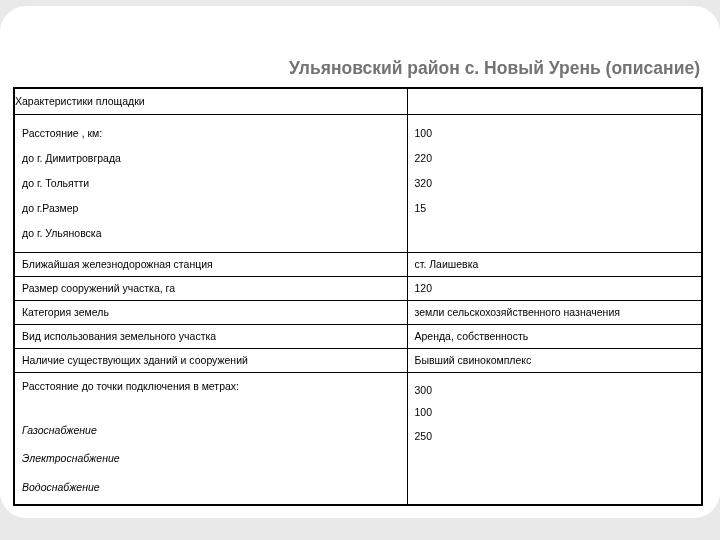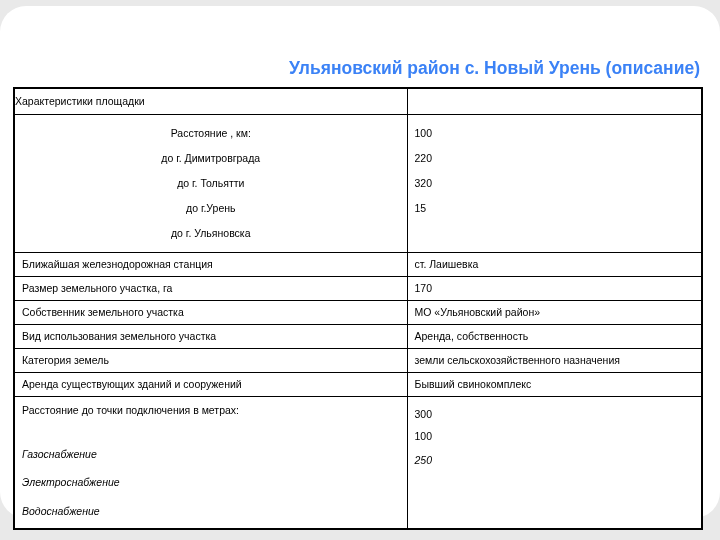--- a/index.html
+++ b/index.html
@@ -24,21 +24,21 @@
     box-sizing: border-box;
   }
   .slide-title {
     position: absolute;
     left: 20px;
     top: 52px;
     width: 680px;
     text-align: right;
     font-size: 17.5px;
     font-weight: bold;
-    color: #3b82f6;
+    color: #737373;
     letter-spacing: 0px;
     line-height: 20px;
     white-space: nowrap;
   }
   .table-wrap {
     position: absolute;
     left: 13px;
     top: 81px;
     width: 688px;
   }
@@ -69,21 +69,20 @@
     padding: 0 4px;
   }
   td.empty-hdr { height: 25px; }
   td .cell {
     padding: 6px 7px 6px 7px;
     line-height: 13px;
   }
   td .cell.lines > div {
     height: 25px;
     line-height: 25px;
-    text-align: center;
   }
   td.single .cell {
     height: 13px;
     padding-top: 5px;
     padding-bottom: 5px;
   }
   
   .dist-left > div:first-child { margin-bottom: 0; }
   .dist-right {
     padding-top: 31px;
@@ -91,21 +90,21 @@
   .dist-right > div {
     height: 25px;
     line-height: 25px;
   }
   
   .conn-left .head { height: 37px; line-height: 15px; }
   .conn-left .item { height: 28px; line-height: 28px; font-style: italic; }
   .conn-left .item.last { height: 26px; line-height: 30px; }
   .conn-right { padding-top: 54px; }
   .conn-right > div { height: 22px; line-height: 22px; }
-  .conn-right > div.g3 { line-height: 26px; font-style: italic; }
+  .conn-right > div.g3 { line-height: 26px; }
 </style>
 </head>
 <body>
 
 <div class="slide">
 
   <div class="slide-title">Ульяновский район с. Новый Урень (описание)</div>
 
   <div class="table-wrap">
     <table class="spec">
@@ -119,21 +118,21 @@
           <th class="hdr">Характеристики площадки</th>
           <td class="empty-hdr"></td>
         </tr>
 
         <tr>
           <td>
             <div class="cell lines dist-left">
               <div>Расстояние , км:</div>
               <div>до г. Димитровграда</div>
               <div>до г. Тольятти</div>
-              <div>до г.Урень</div>
+              <div>до г.Размер</div>
               <div>до г. Ульяновска</div>
             </div>
           </td>
           <td>
             <div class="cell dist-right">
               <div>100</div>
               <div>220</div>
               <div>320</div>
               <div>15</div>
             </div>
@@ -144,58 +143,50 @@
           <td class="single">
             <div class="cell">Ближайшая железнодорожная станция</div>
           </td>
           <td class="single">
             <div class="cell">ст. Лаишевка</div>
           </td>
         </tr>
 
         <tr>
           <td class="single">
-            <div class="cell">Размер земельного участка, га</div>
-          </td>
-          <td class="single">
-            <div class="cell">170</div>
-          </td>
-        </tr>
-
-
-        <tr>
-          <td class="single">
-            <div class="cell">Собственник земельного участка</div>
-          </td>
-          <td class="single">
-            <div class="cell">МО «Ульяновский район»</div>
+            <div class="cell">Размер сооружений участка, га</div>
+          </td>
+          <td class="single">
+            <div class="cell">120</div>
+          </td>
+        </tr>
+
+
+
+        <tr>
+          <td class="single">
+            <div class="cell">Категория земель</div>
+          </td>
+          <td class="single">
+            <div class="cell">земли сельскохозяйственного назначения</div>
           </td>
         </tr>
 
         <tr>
           <td class="single">
             <div class="cell">Вид использования земельного участка</div>
           </td>
           <td class="single">
             <div class="cell">Аренда, собственность</div>
           </td>
         </tr>
 
         <tr>
           <td class="single">
-            <div class="cell">Категория земель</div>
-          </td>
-          <td class="single">
-            <div class="cell">земли сельскохозяйственного назначения</div>
-          </td>
-        </tr>
-
-        <tr>
-          <td class="single">
-            <div class="cell">Аренда существующих зданий и сооружений</div>
+            <div class="cell">Наличие существующих зданий и сооружений</div>
           </td>
           <td class="single">
             <div class="cell">Бывший свинокомплекс</div>
           </td>
         </tr>
 
         <tr>
           <td>
             <div class="cell conn-left">
               <div class="head">Расстояние до точки подключения в метрах:</div>

